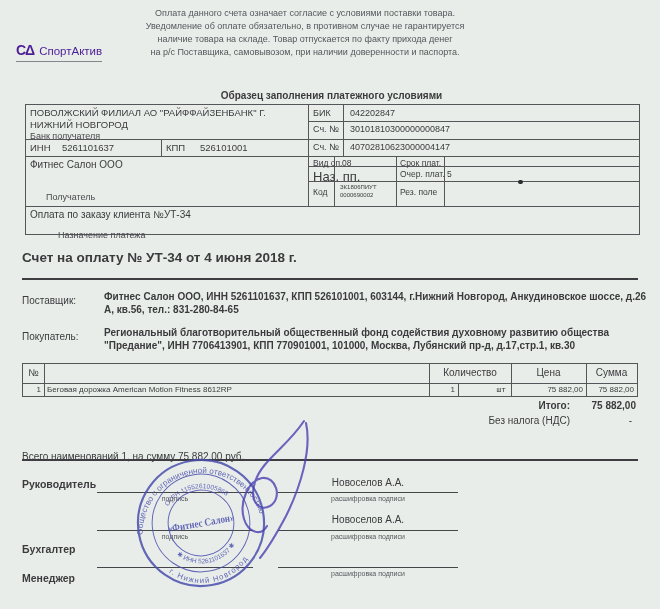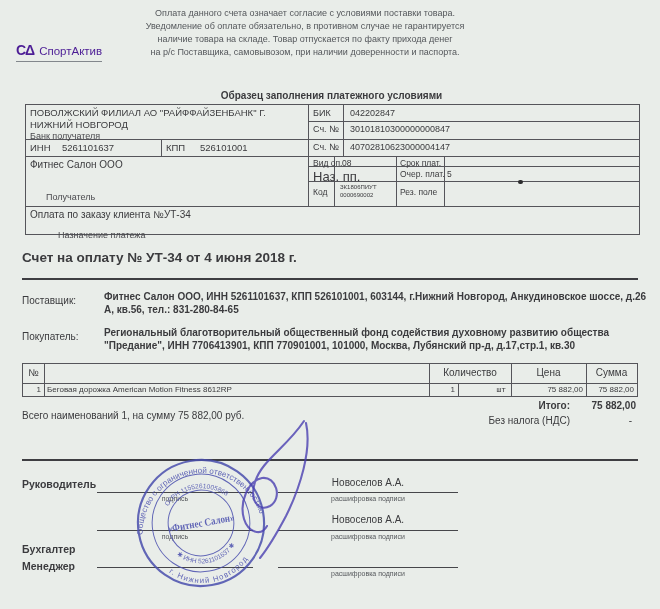--- a/index.html
+++ b/index.html
@@ -129,38 +129,38 @@
     <div class="itd" style="left:406px;width:26px;text-align:right;">1</div>
     <div class="itd" style="left:435px;width:48px;text-align:right;font-family:Liberation Mono, monospace;">шт</div>
     <div class="itd" style="left:490px;width:70px;text-align:right;">75 882,00</div>
     <div class="itd" style="left:565px;width:46px;text-align:right;">75 882,00</div>
   </div>
 
   <div class="tot bold" style="left:420px;top:400px;width:150px;">Итого:</div>
   <div class="tot bold" style="left:570px;top:400px;width:66px;">75 882,00</div>
   <div class="tot" style="left:420px;top:415px;width:150px;">Без налога (НДС)</div>
   <div class="tot" style="left:570px;top:415px;width:62px;">-</div>
-  <div class="abs lbl10" style="left:22px;top:410px;">Всего наименований 1, на сумму 75 882,00 руб.</div>
+  <div class="abs lbl10" style="left:22px;top:451px;">Всего наименований 1, на сумму 75 882,00 руб.</div>
   <div class="rule" style="left:22px;top:459px;width:616px;height:2px;"></div>
 
   <div class="sig-role" style="top:478px;">Руководитель</div>
   <div class="sig-line" style="left:97px;top:492px;width:156px;"></div>
   <div class="sig-sub" style="left:97px;top:495px;width:156px;">подпись</div>
   <div class="sig-name" style="left:278px;top:477px;width:180px;">Новоселов А.А.</div>
   <div class="sig-line" style="left:278px;top:492px;width:180px;"></div>
   <div class="sig-sub" style="left:278px;top:495px;width:180px;">расшифровка подписи</div>
 
   <div class="sig-role" style="top:515px;margin-top:28px;">Бухгалтер</div>
   <div class="sig-line" style="left:97px;top:530px;width:156px;"></div>
   <div class="sig-sub" style="left:97px;top:533px;width:156px;">подпись</div>
   <div class="sig-name" style="left:278px;top:514px;width:180px;">Новоселов А.А.</div>
   <div class="sig-line" style="left:278px;top:530px;width:180px;"></div>
   <div class="sig-sub" style="left:278px;top:533px;width:180px;">расшифровка подписи</div>
 
-  <div class="sig-role" style="top:560px;">Менеджер</div>
+  <div class="sig-role" style="top:572px;">Менеджер</div>
   <div class="sig-line" style="left:97px;top:567px;width:156px;"></div>
   <div class="sig-line" style="left:278px;top:567px;width:180px;"></div>
   <div class="sig-sub" style="left:278px;top:570px;width:180px;">расшифровка подписи</div>
 
   <div class="stamp-wrap">
     <svg width="142" height="142" viewBox="0 0 160 160">
       <g transform="rotate(-10 80 80)">
         <g fill="none" stroke="#4a4fae">
           <circle cx="80" cy="80" r="71" stroke-width="2.4"></circle>
           <circle cx="80" cy="80" r="55" stroke-width="1.1"></circle>

